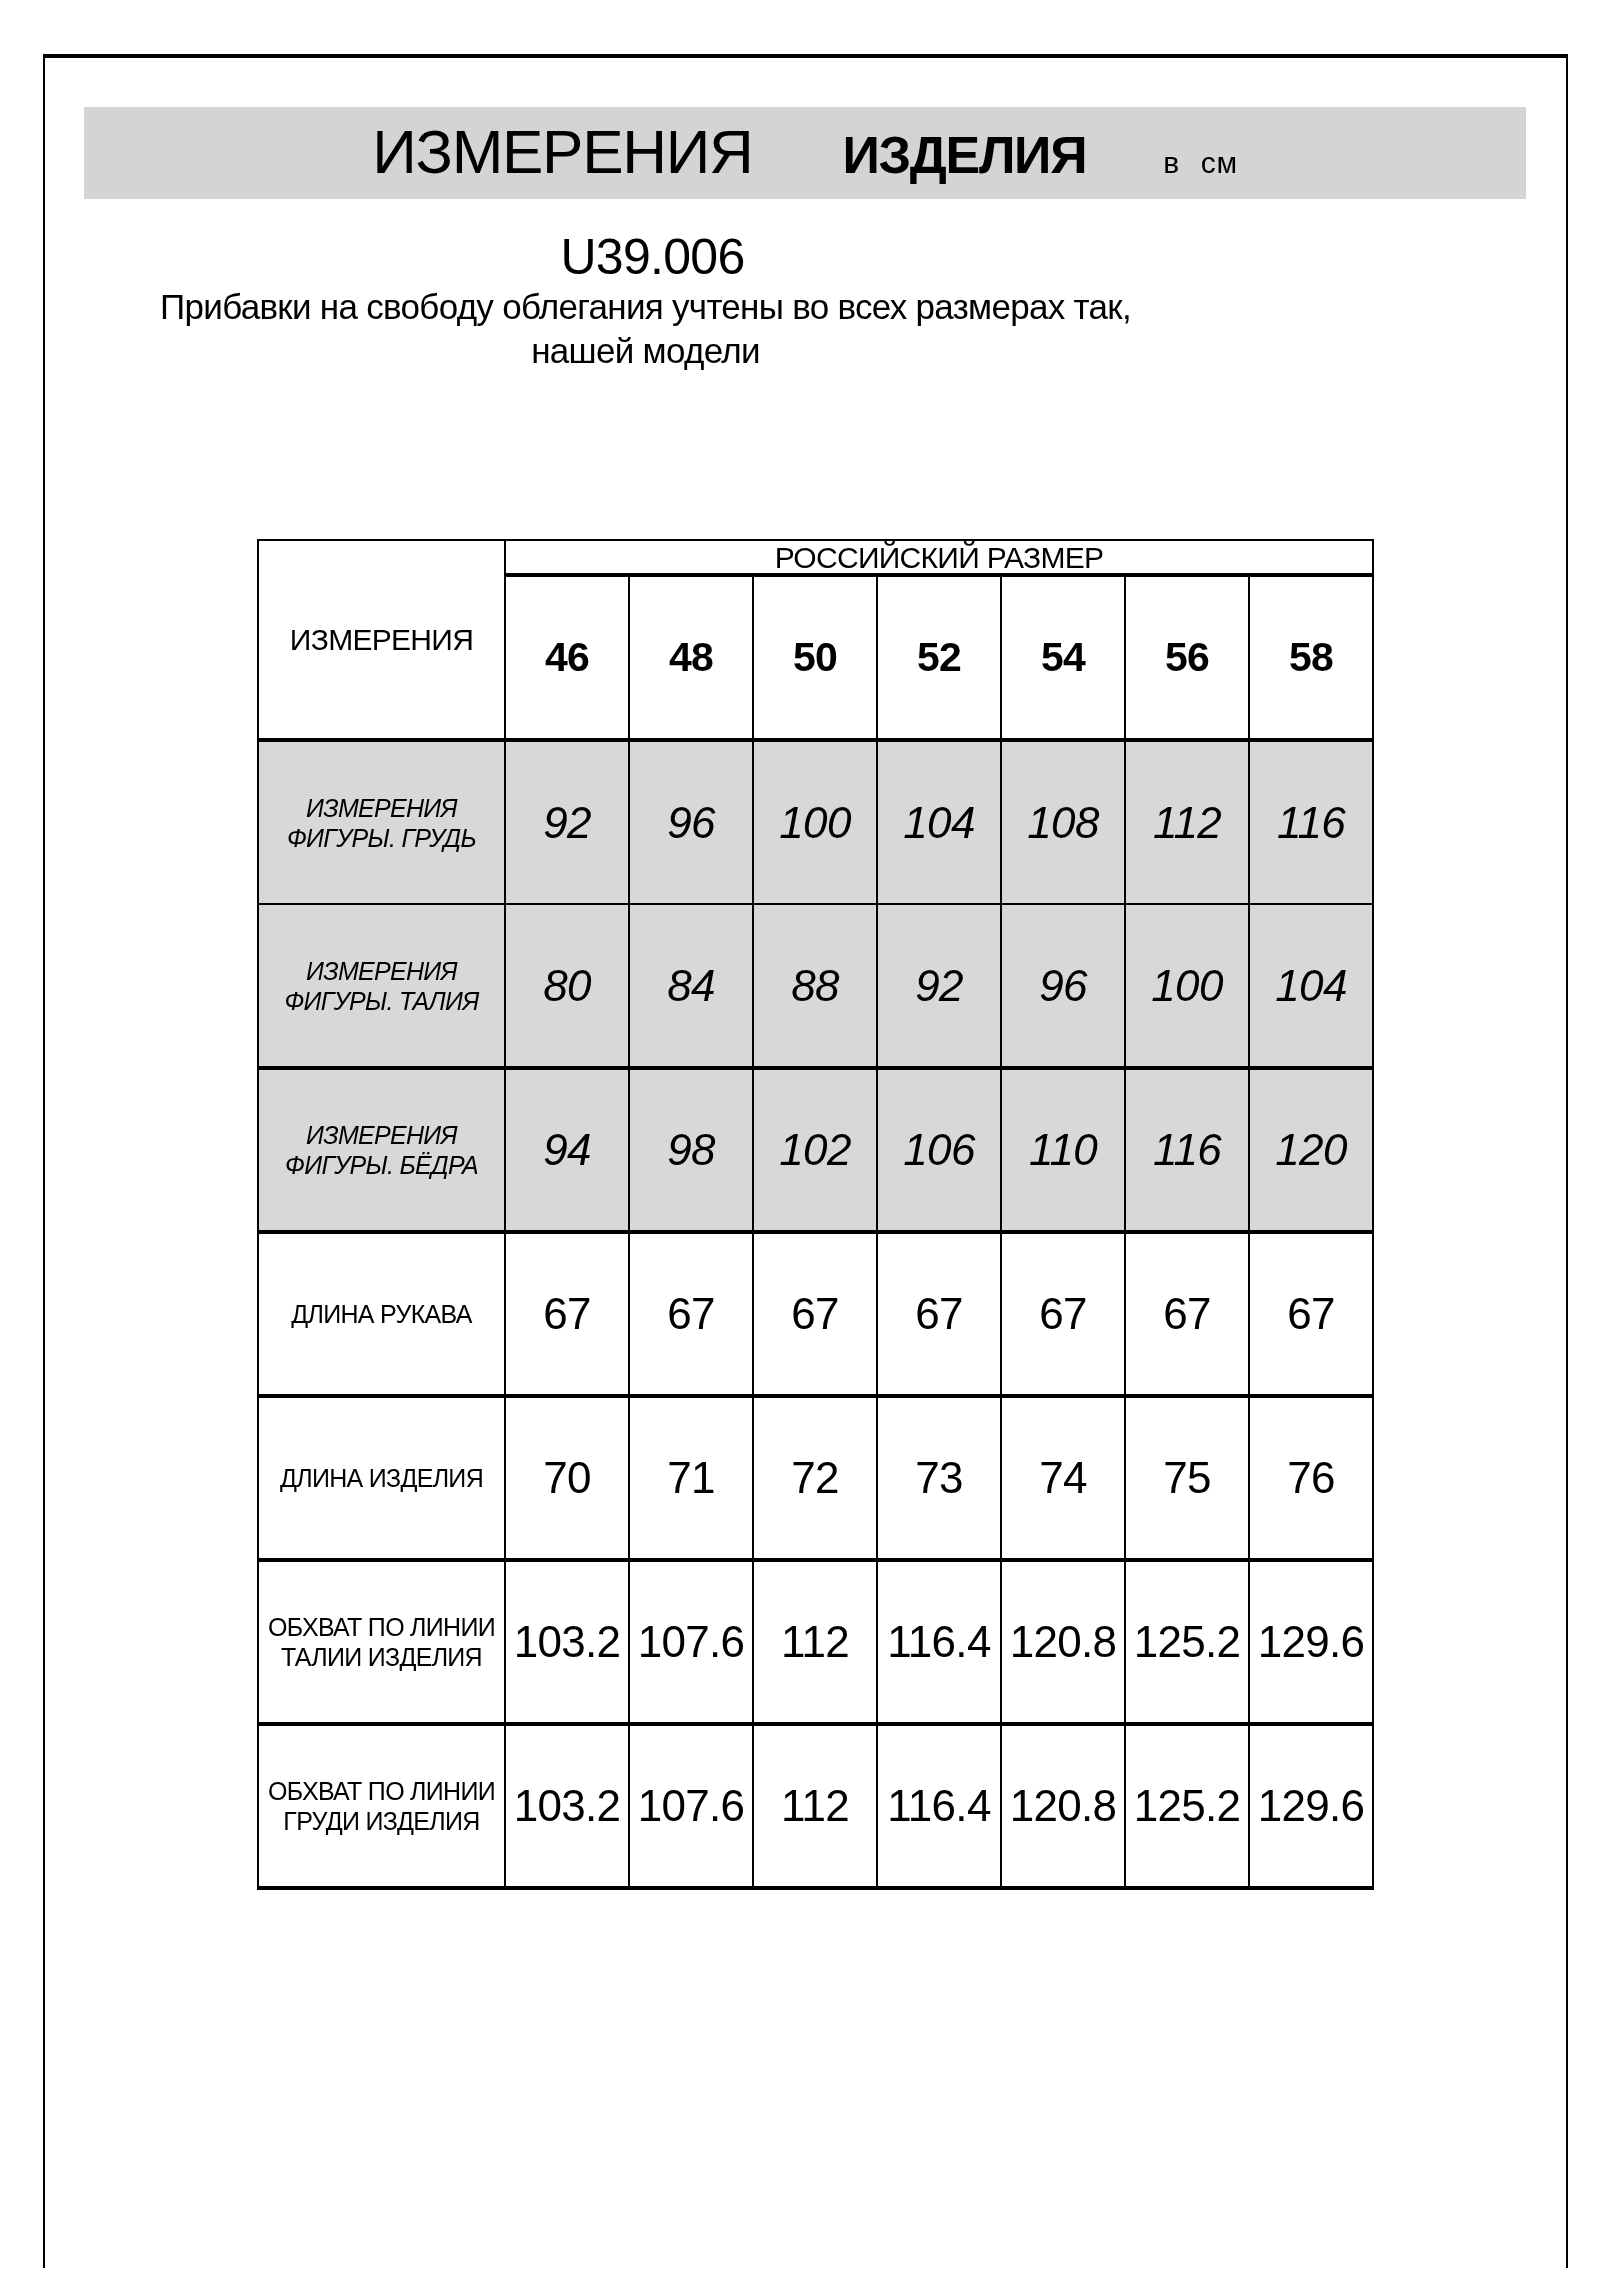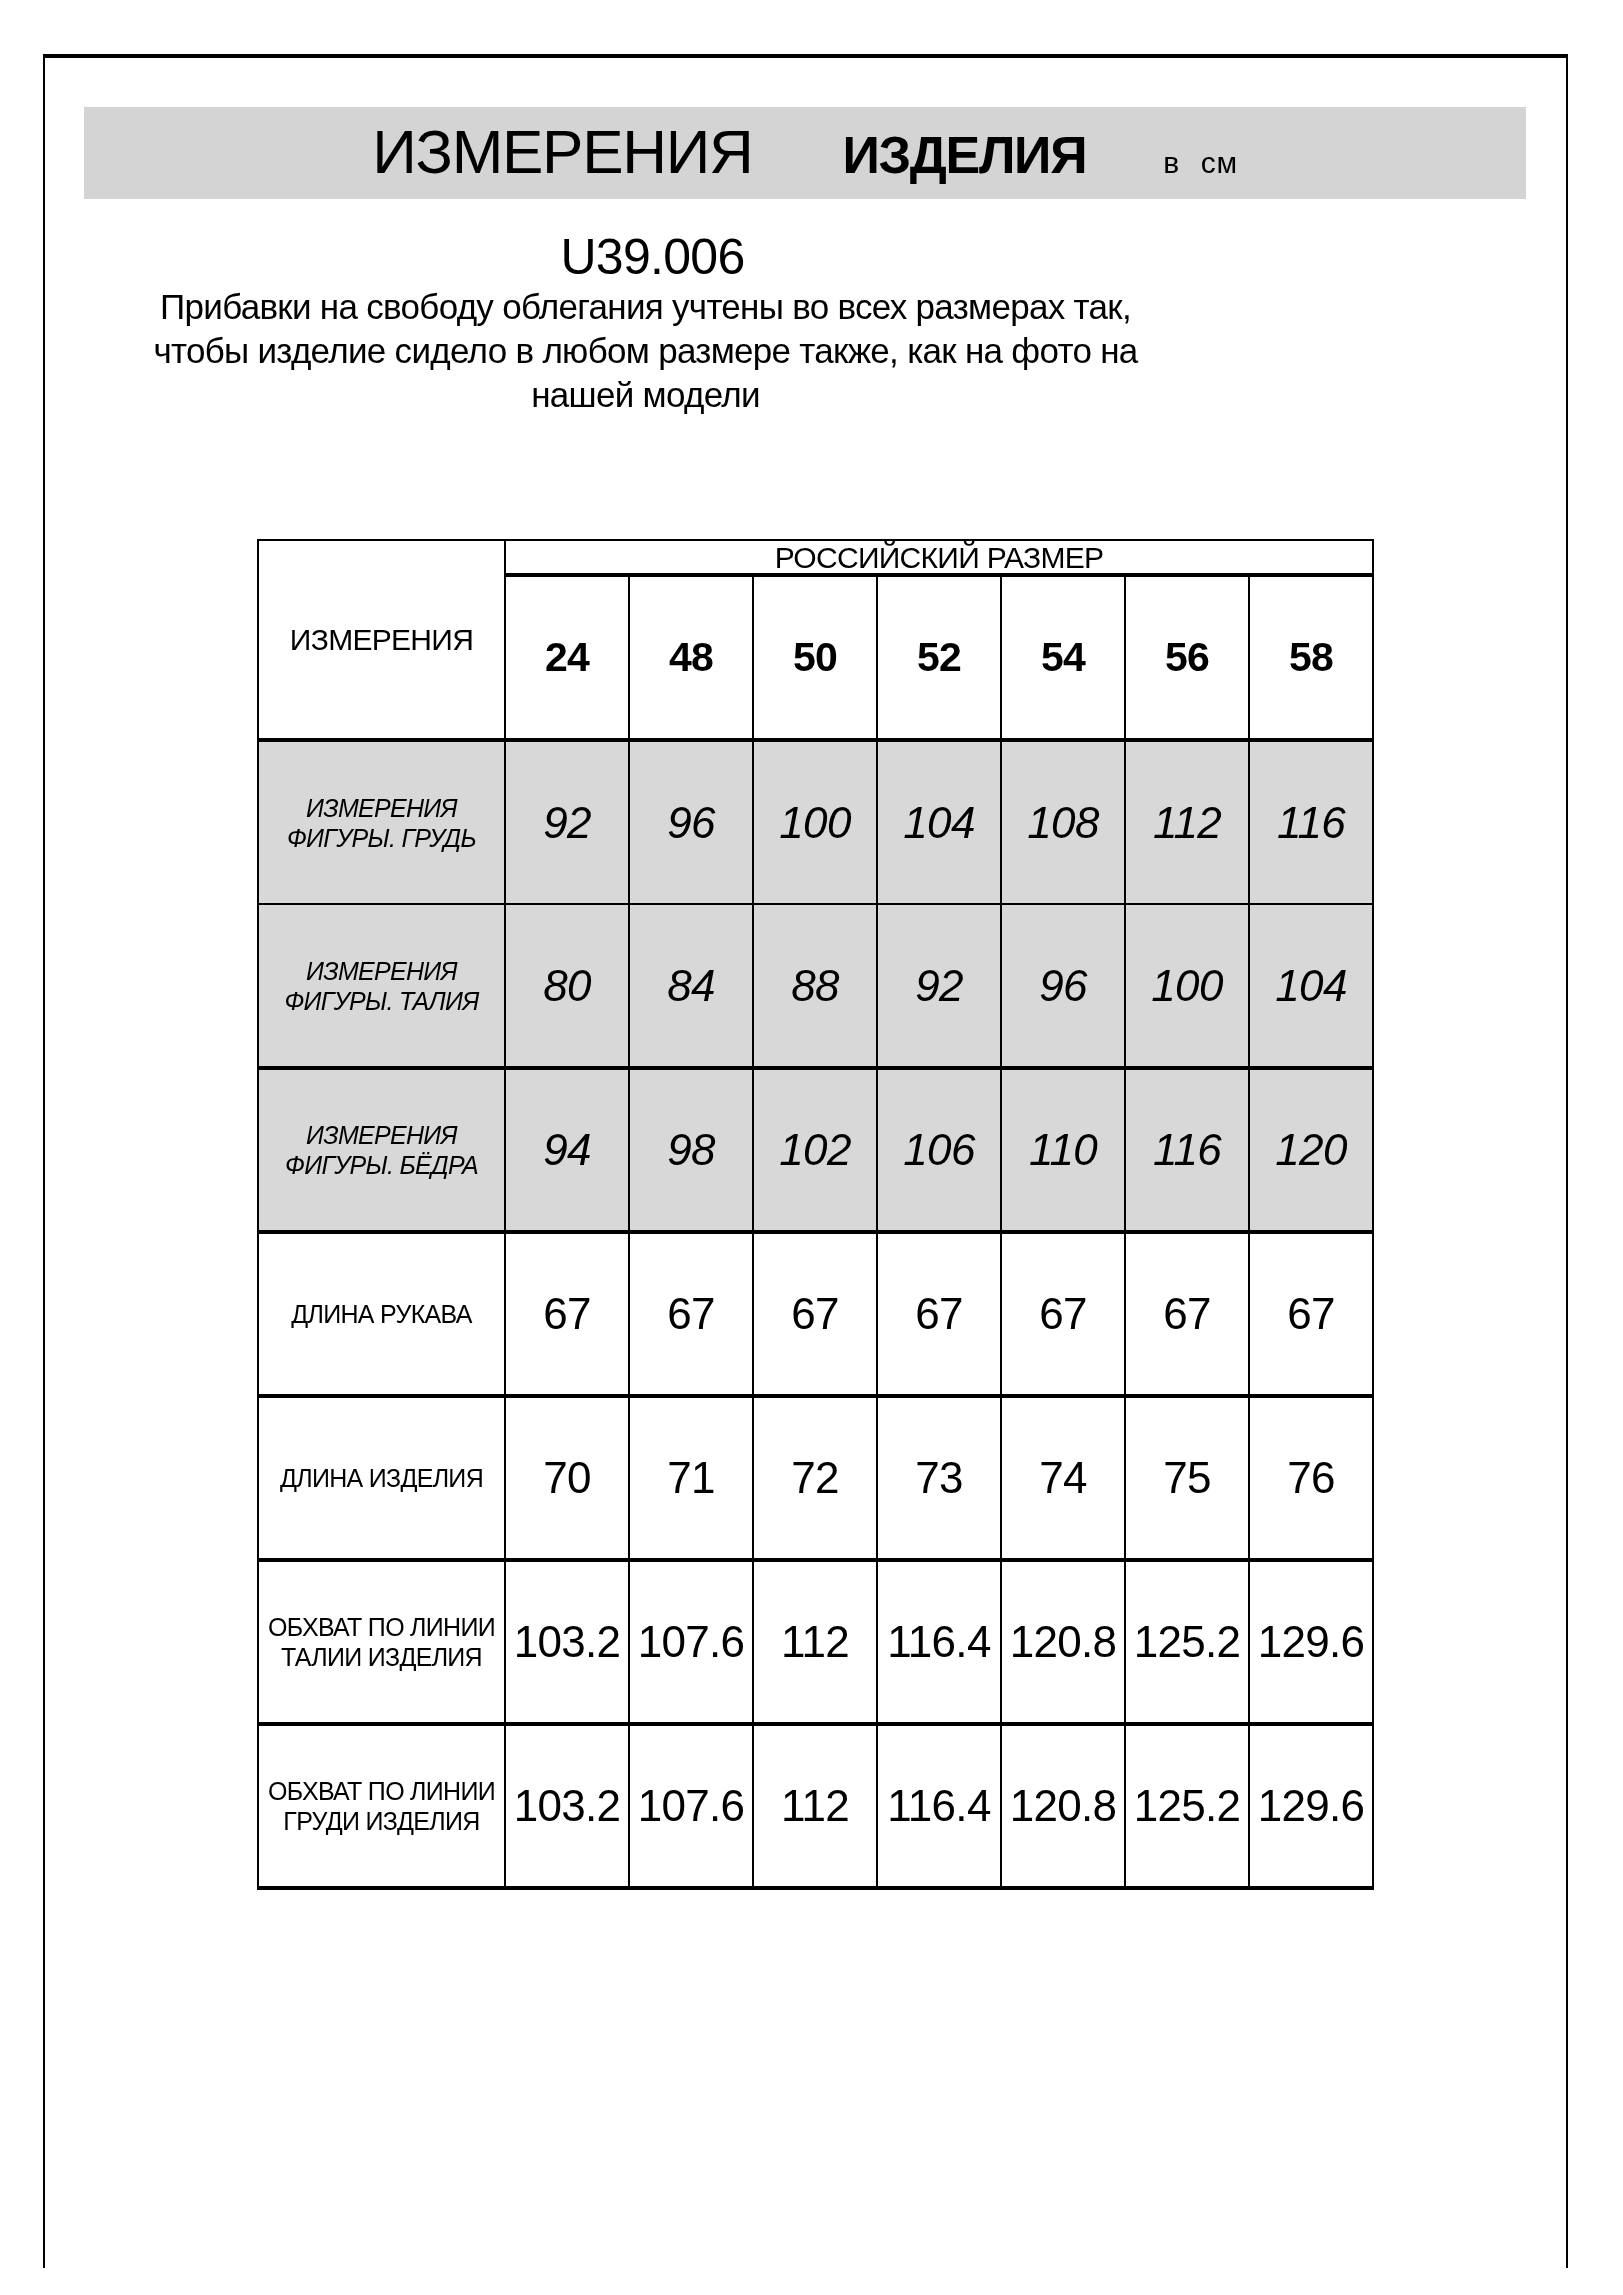--- a/index.html
+++ b/index.html
@@ -97,42 +97,41 @@
   <div class="frame"></div>
 
   <div class="banner">
     <span class="t1">ИЗМЕРЕНИЯ</span><span class="t2">ИЗДЕЛИЯ</span><span class="t3">в см</span>
   </div>
 
   <div class="code">U39.006</div>
 
   <div class="note">
     <div>Прибавки на свободу облегания учтены во всех размерах так,</div>
-    <div>чтобы изделие сидело в любом размере также, как на фото на</div>
     <div>нашей модели</div>
   </div>
 
   <table class="size-table">
     <colgroup>
       <col class="c-label">
       <col class="c-size">
         <col class="c-size">
         <col class="c-size">
         <col class="c-size">
         <col class="c-size">
         <col class="c-size">
         <col class="c-size">
     </colgroup>
     <tbody>
       <tr class="hr1">
         <td class="corner" rowspan="2">ИЗМЕРЕНИЯ</td>
         <td colspan="7">РОССИЙСКИЙ РАЗМЕР</td>
       </tr>
       <tr class="hr2">
-        <td>24</td>
+        <td>46</td>
         <td>48</td>
         <td>50</td>
         <td>52</td>
         <td>54</td>
         <td>56</td>
         <td>58</td>
       </tr>
 
       <tr class="body r-gray r-italic">
         <td class="rlabel">ИЗМЕРЕНИЯ ФИГУРЫ. ГРУДЬ</td>

